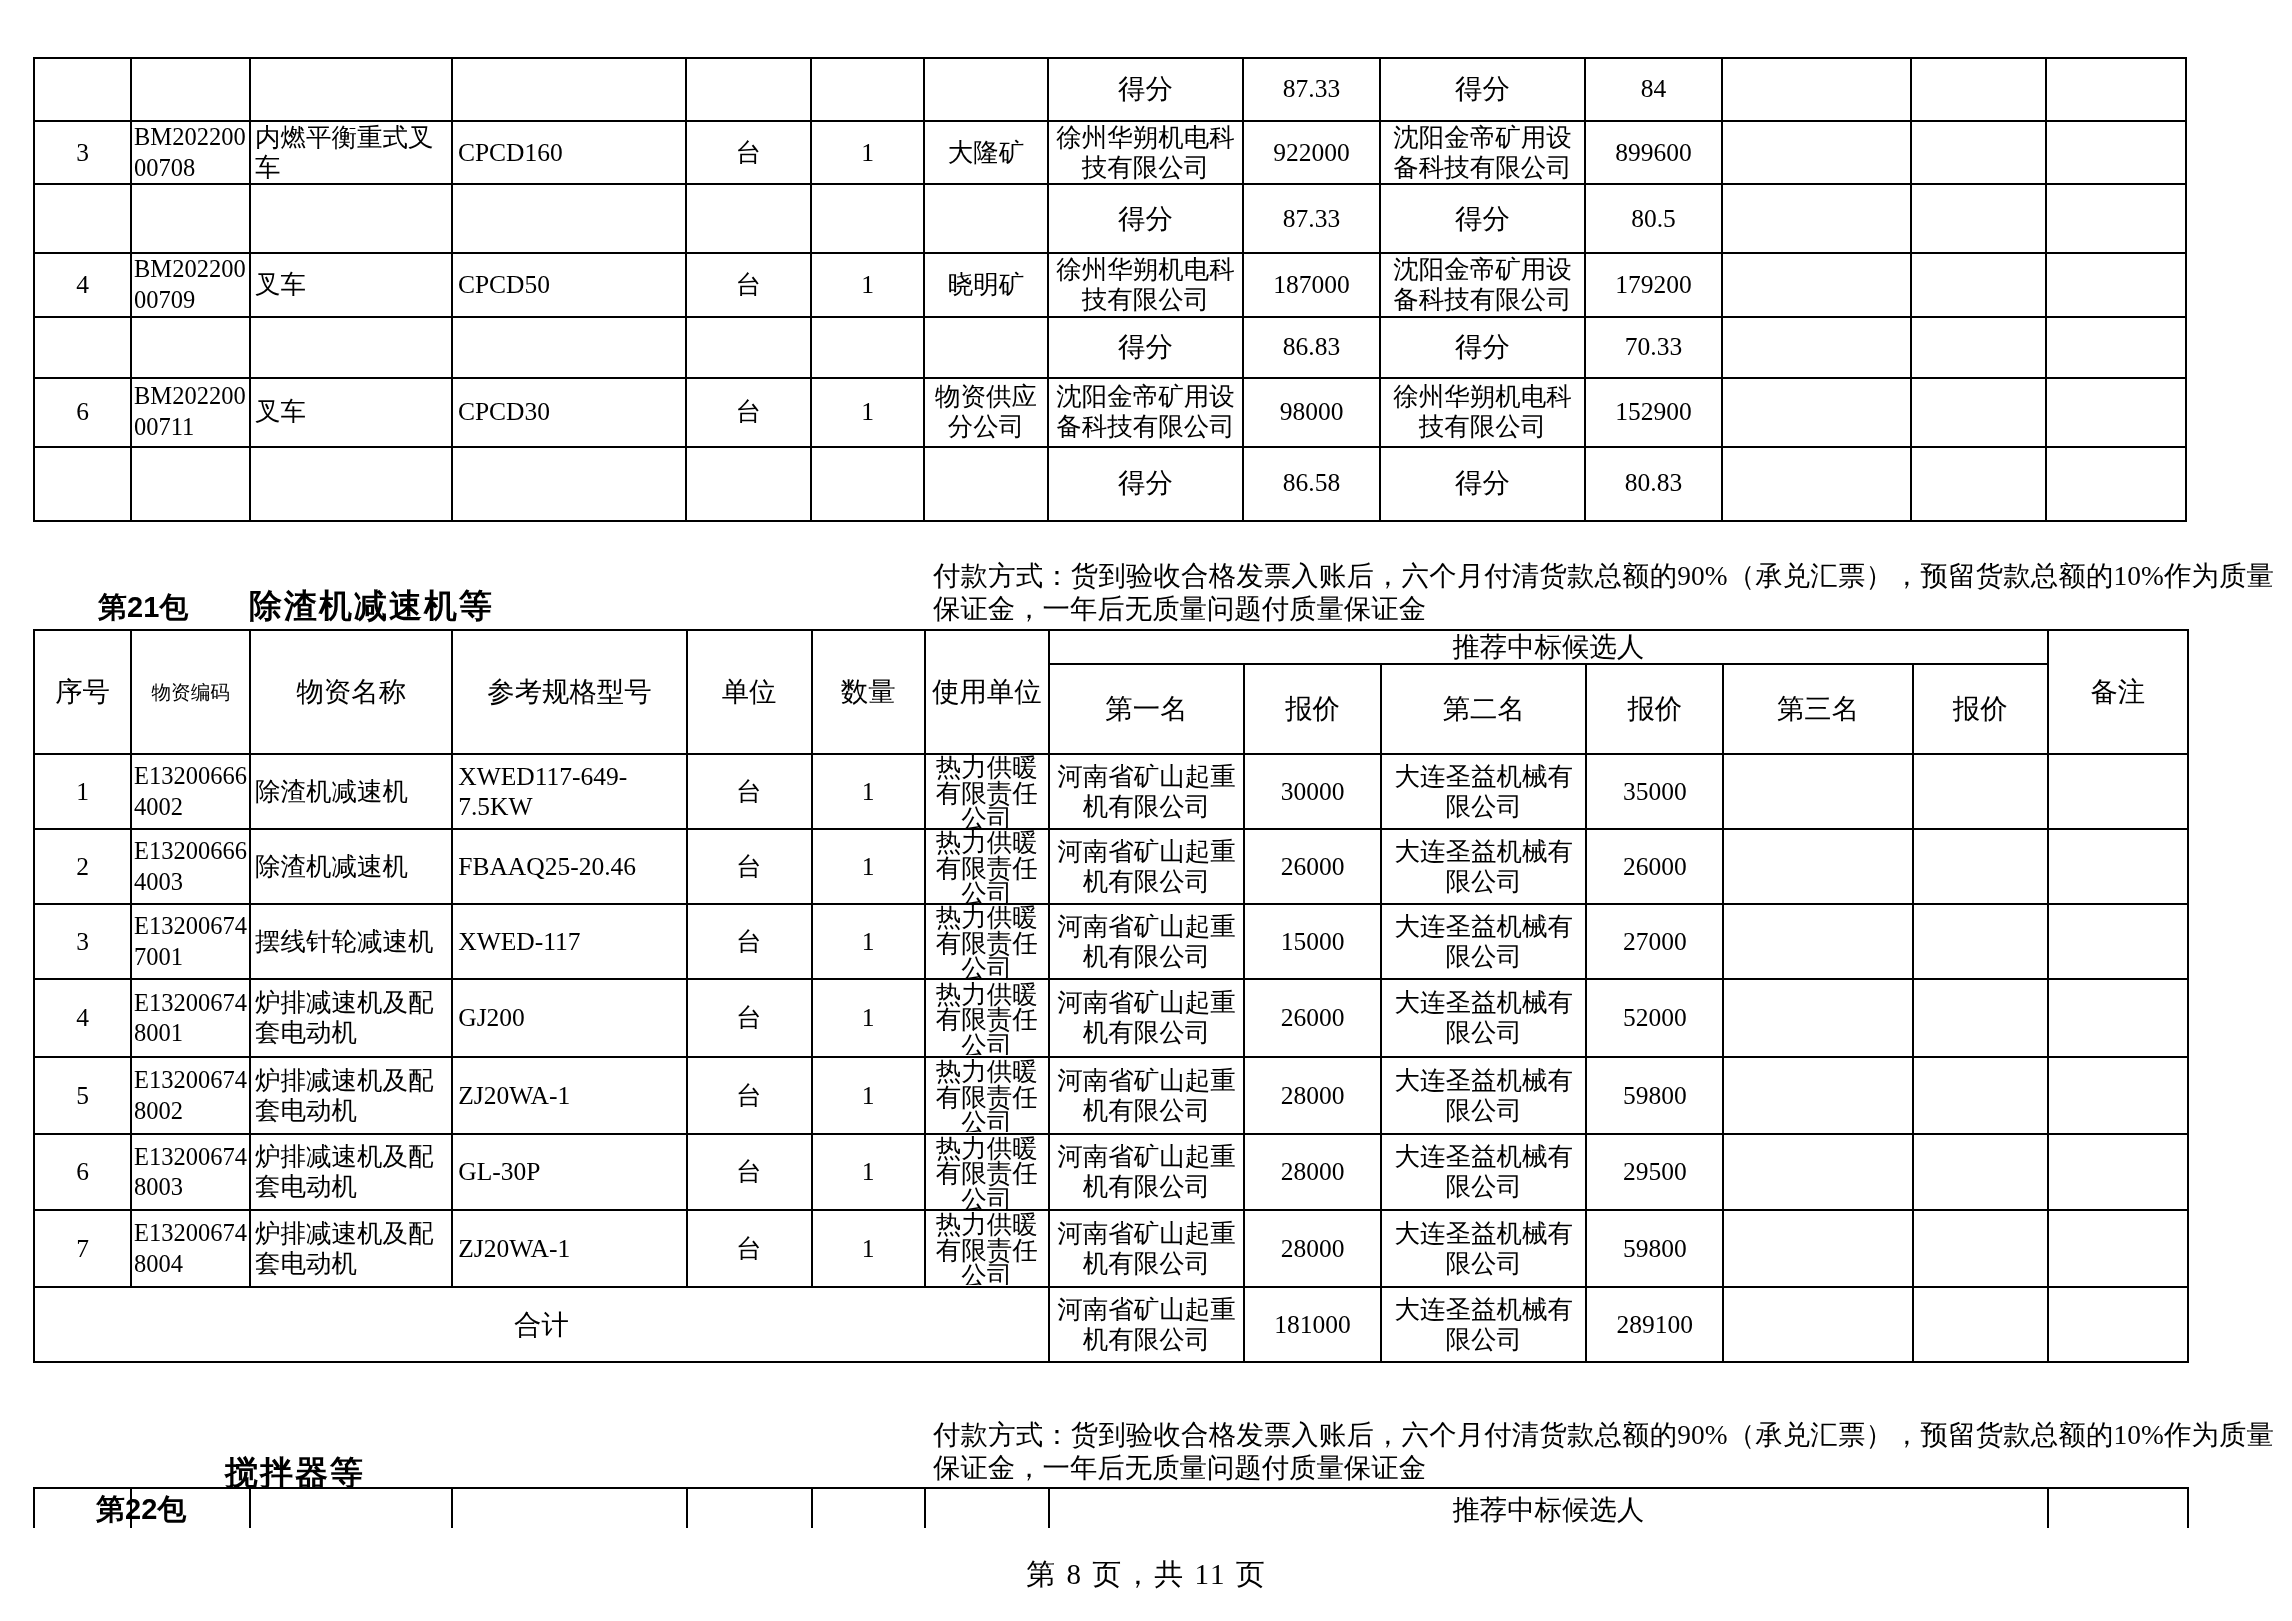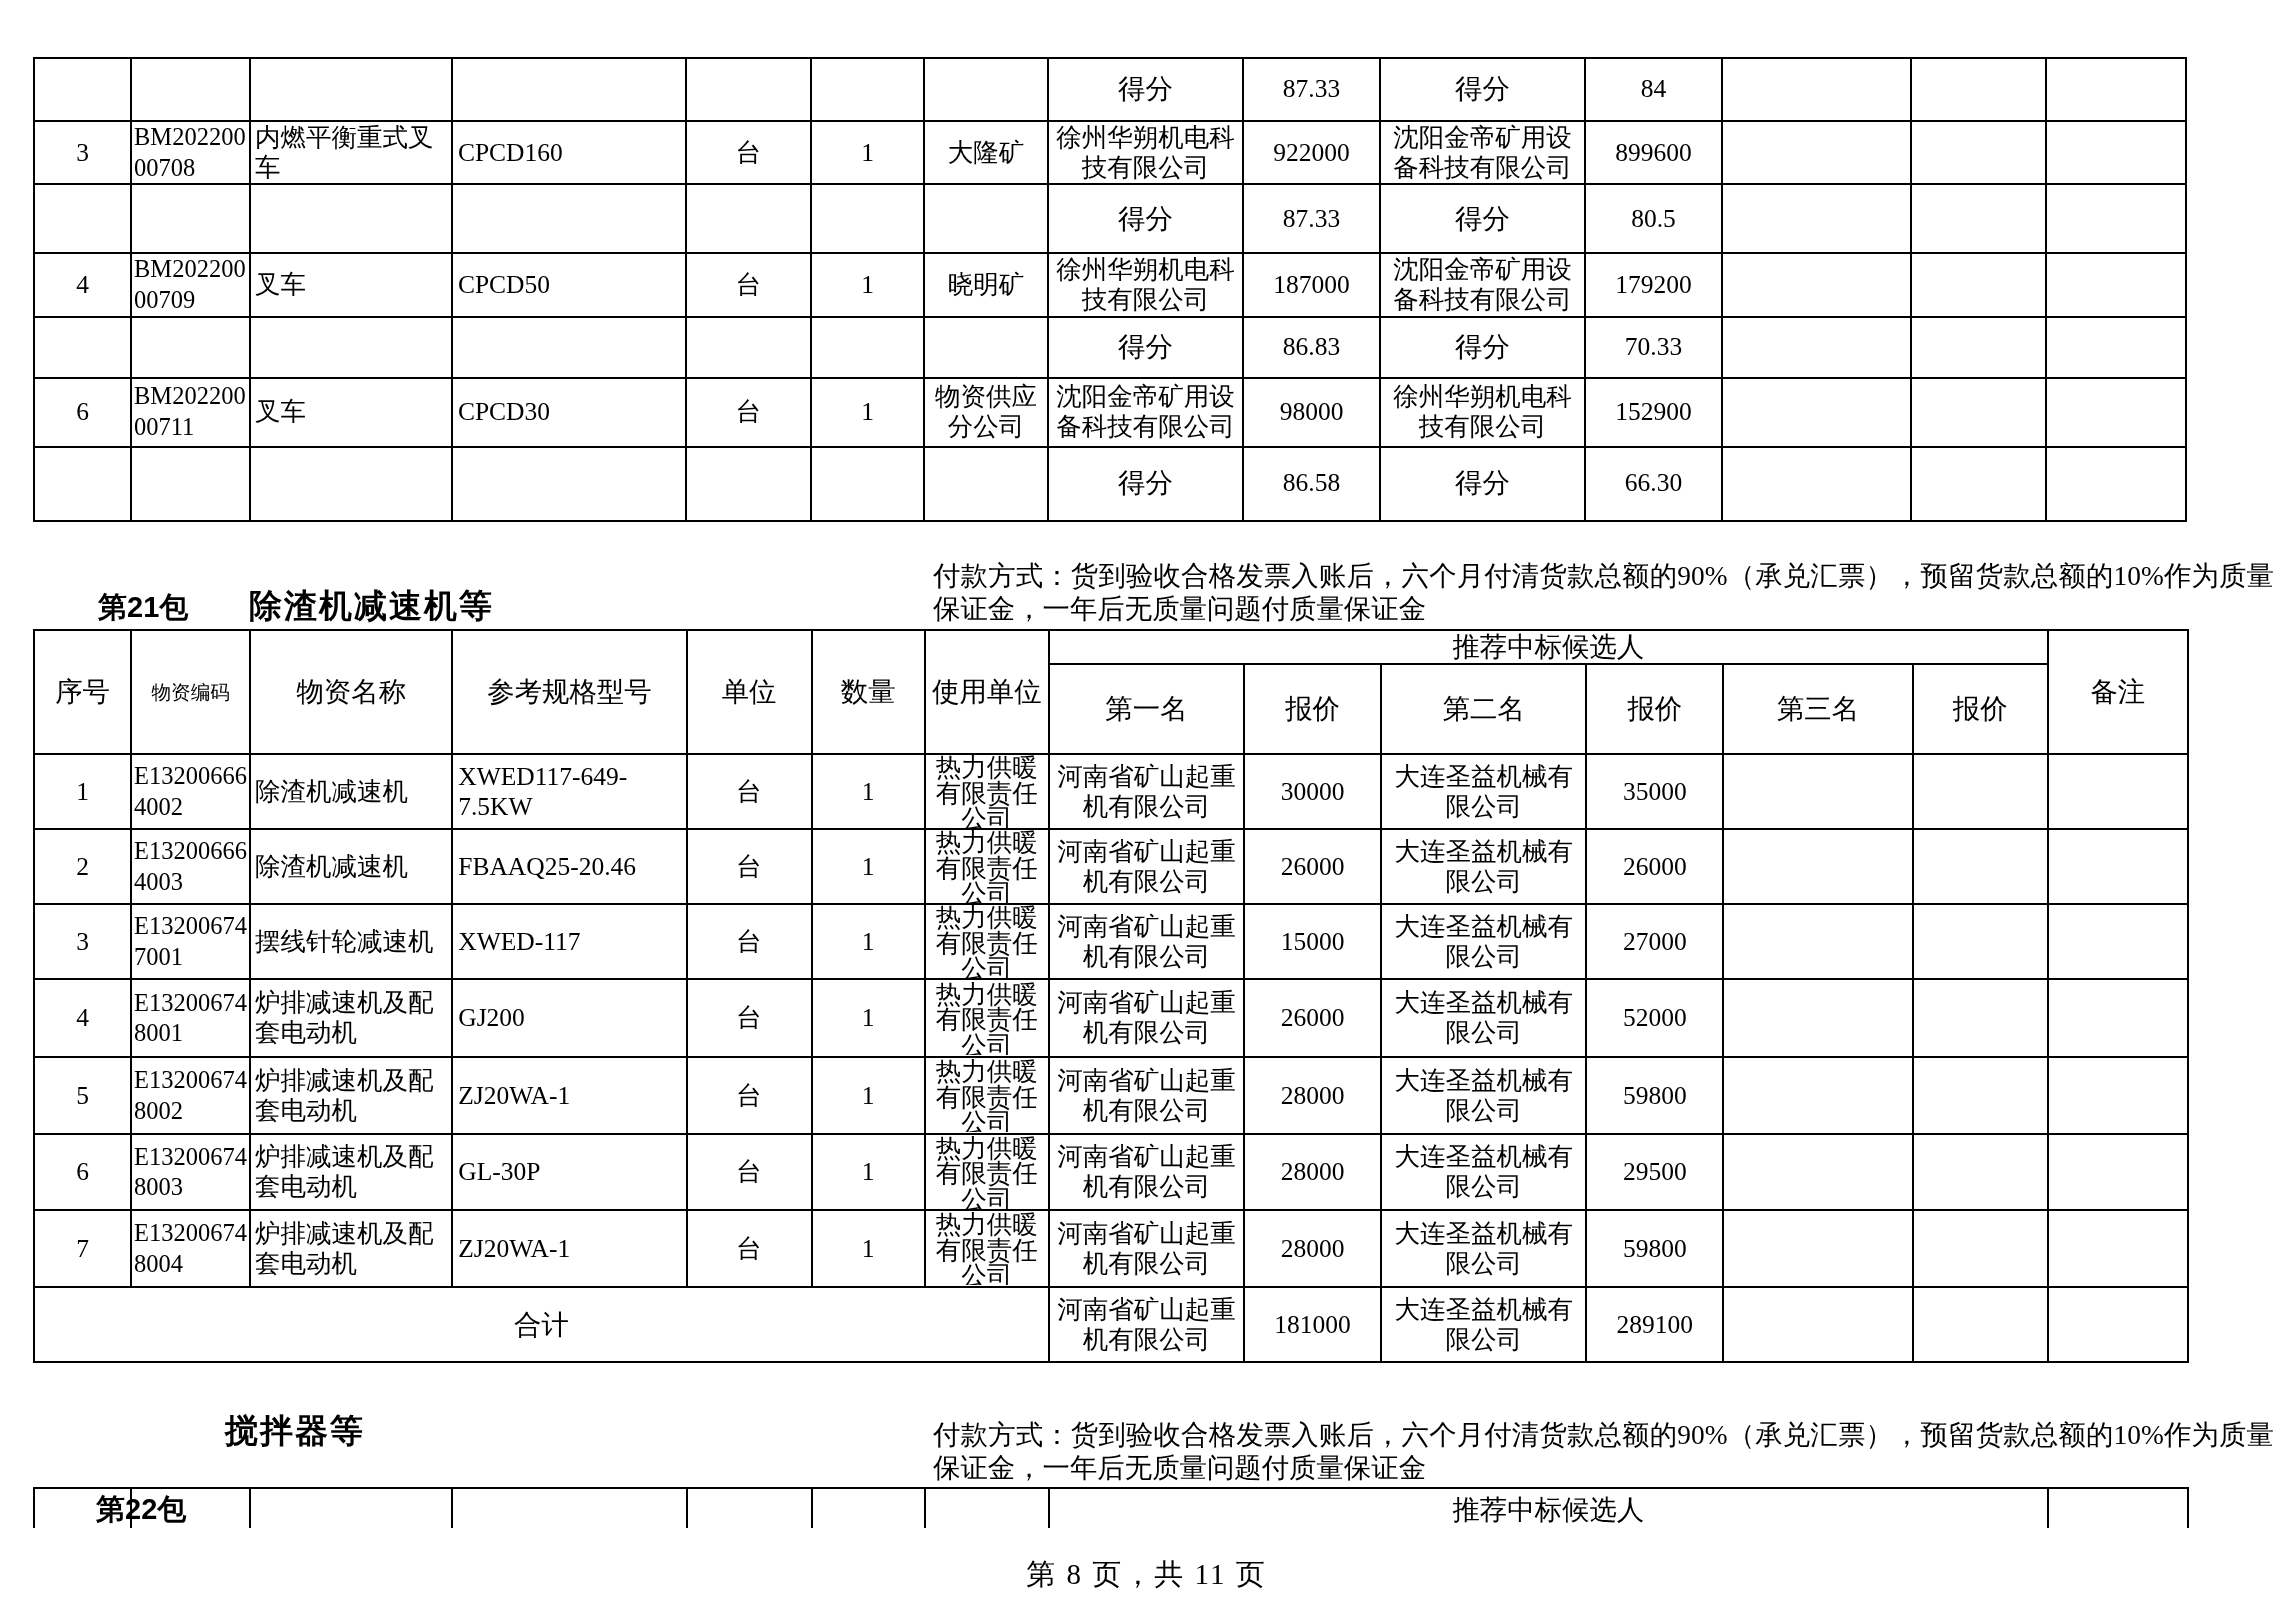--- a/index.html
+++ b/index.html
@@ -155,21 +155,21 @@
     <td></td>
         <td></td>
         <td></td>
         <td></td>
         <td></td>
         <td></td>
         <td></td>
     <td class="score-label">得分</td>
     <td class="num">86.58</td>
     <td class="score-label">得分</td>
-    <td class="num">66.30</td>
+    <td class="num">80.83</td>
     <td></td>
         <td></td>
         <td></td>
   </tr>
 </tbody>
   </table>
 
 <div class="pos pkg-label" style="left:98px;top:588px;">第21包</div>
 <div class="pos pkg-title" style="left:249px;top:584px;">除渣机减速机等</div>
 <div class="pos payment" style="left:933px;top:560px;">付款方式：货到验收合格发票入账后，六个月付清货款总额的90%（承兑汇票），预留货款总额的10%作为质量保证金，一年后无质量问题付质量保证金</div>
@@ -345,21 +345,21 @@
     <td>大连圣益机械有限公司</td>
     <td class="num">289100</td>
     <td></td>
         <td></td>
         <td></td>
   </tr>
 </tbody>
   </table>
 
 <div class="pos pkg-label" style="left:96px;top:1490px;">第22包</div>
-<div class="pos pkg-title" style="left:225px;top:1409px;">搅拌器等</div>
+<div class="pos pkg-title" style="left:225px;top:1451px;">搅拌器等</div>
 <div class="pos payment" style="left:933px;top:1419px;">付款方式：货到验收合格发票入账后，六个月付清货款总额的90%（承兑汇票），预留货款总额的10%作为质量保证金，一年后无质量问题付质量保证金</div>
 
 <div class="pos frag-clip" style="left:33px;top:1487px;width:2166px;">
   <table style="width:2156px;">
     <colgroup>
       <col style="width:97px">
         <col style="width:119px">
         <col style="width:202px">
         <col style="width:234px">
       <col style="width:125px">

